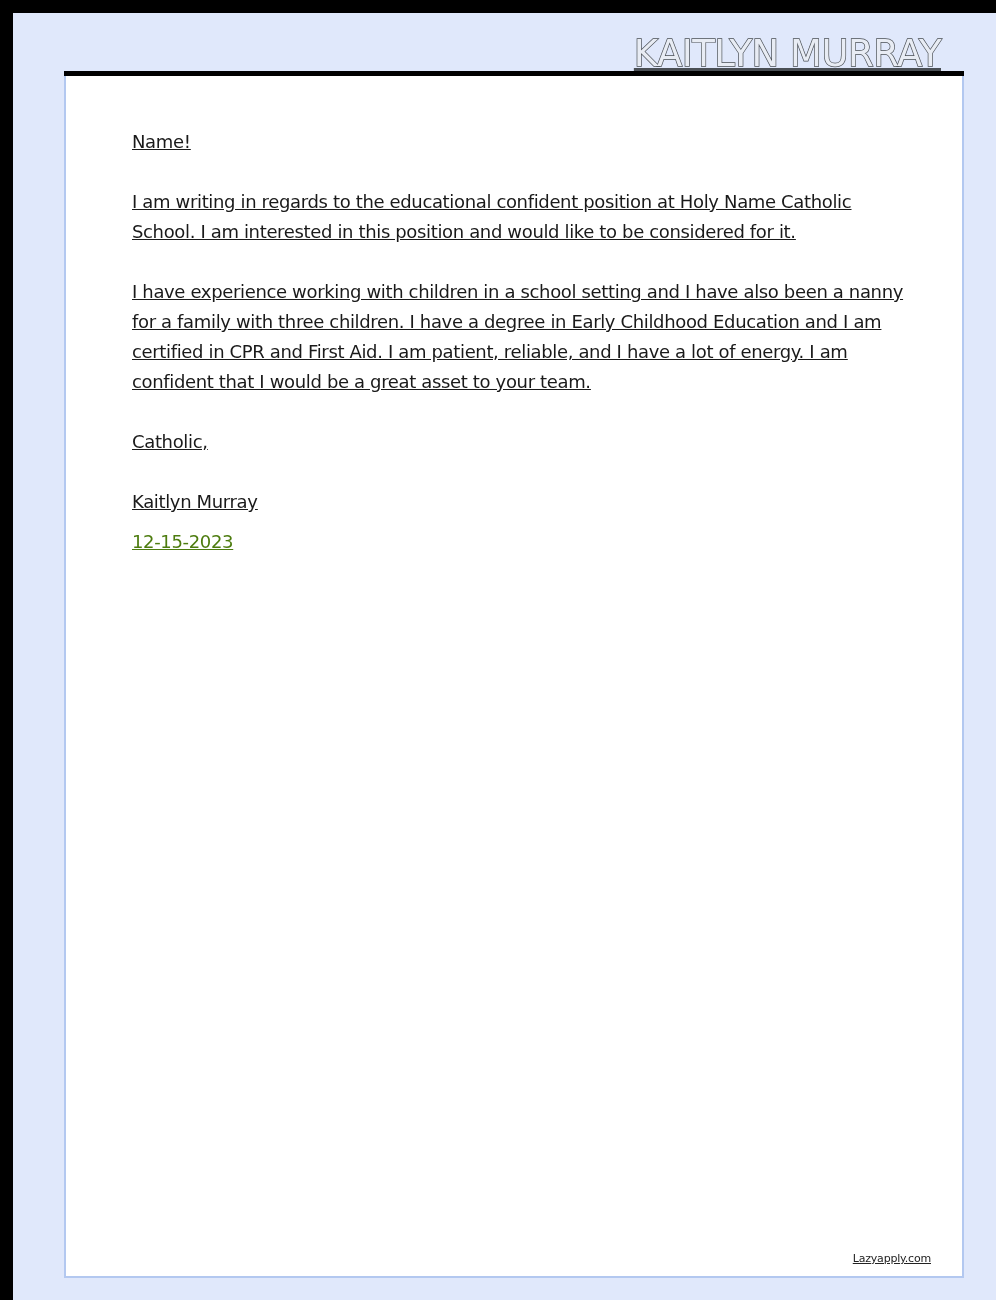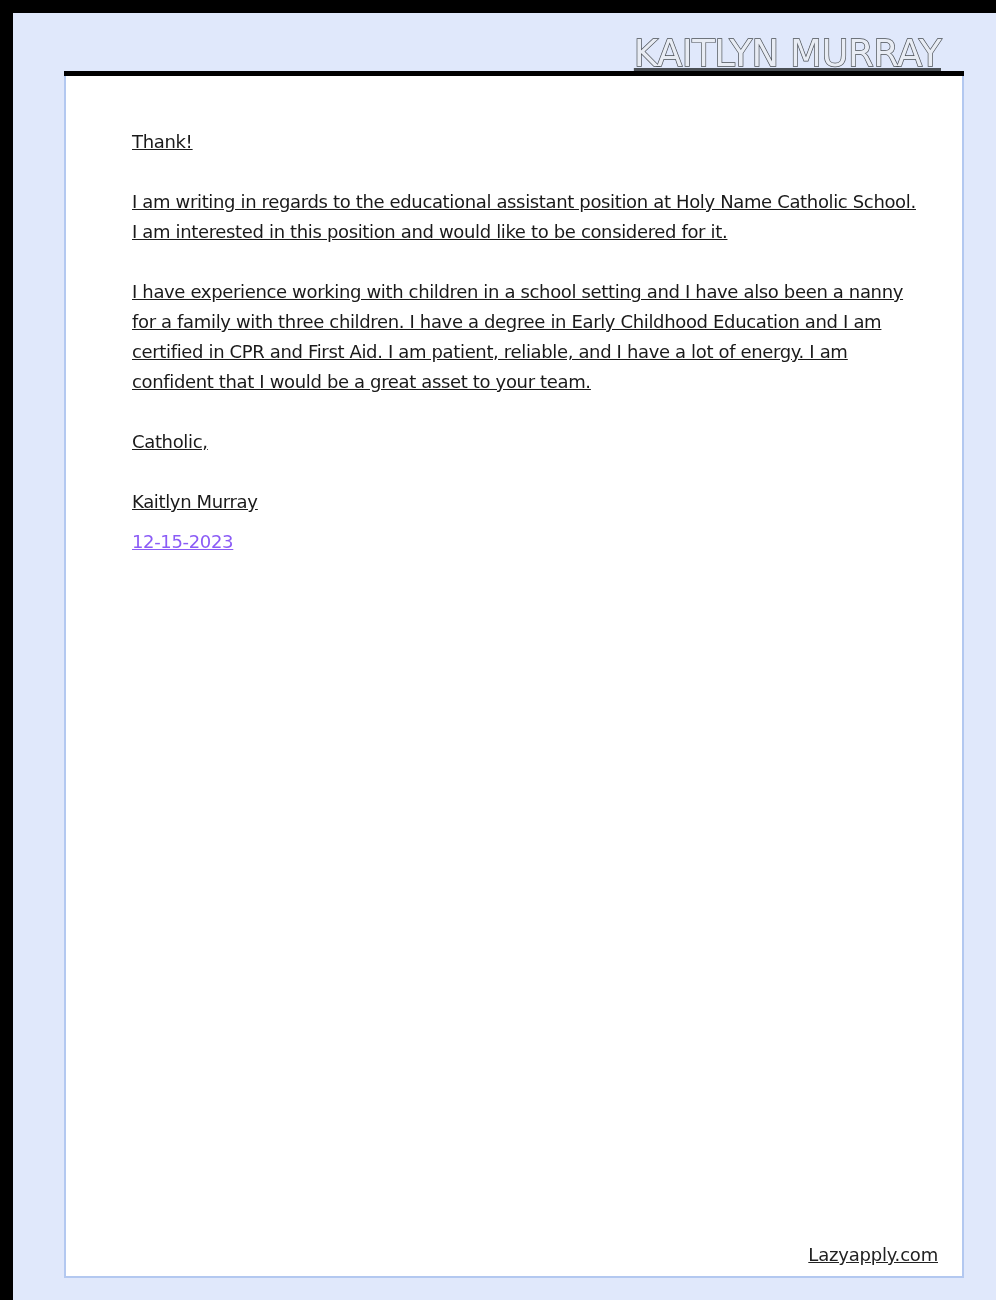--- a/index.html
+++ b/index.html
@@ -52,42 +52,42 @@
       width: 800px;
       font-family: "DejaVu Sans", sans-serif;
       font-size: 18px;
       line-height: 30px;
       color: #1a1a1a;
       letter-spacing: -0.35px;
     }
     .para { margin-bottom: 30px; white-space: normal; }
     .para.sig { margin-bottom: 10px; }
     .date {
-      color: #8b5cf6;
+      color: #4d7c0f;
     }
     .footer-brand {
       position: absolute;
-      right: 16px;
+      right: 23px;
       bottom: 3px;
       font-family: "DejaVu Sans", sans-serif;
-      font-size: 18px;
+      font-size: 11px;
       color: #222;
       letter-spacing: -0.2px;
     }
   </style>
 </head>
 <body>
 
 <div class="frame">
   <div class="header-name">KAITLYN MURRAY</div>
 
   <div class="page">
     <div class="body-text">
-      <p class="para">Thank!</p>
-      <p class="para">I am writing in regards to the educational assistant position at Holy Name Catholic School. I am interested in this position and would like to be considered for it.</p>
+      <p class="para">Name!</p>
+      <p class="para">I am writing in regards to the educational confident position at Holy Name Catholic School. I am interested in this position and would like to be considered for it.</p>
       <p class="para">I have experience working with children in a school setting and I have also been a nanny for a family with three children. I have a degree in Early Childhood Education and I am certified in CPR and First Aid. I am patient, reliable, and I have a lot of energy. I am confident that I would be a great asset to your team.</p>
       <p class="para">Catholic,</p>
       <p class="para sig">Kaitlyn Murray</p>
       <p class="para date">12-15-2023</p>
     </div>
     <div class="footer-brand">Lazyapply.com</div>
   </div>
 
   <div class="top-rule"></div>
 </div>

